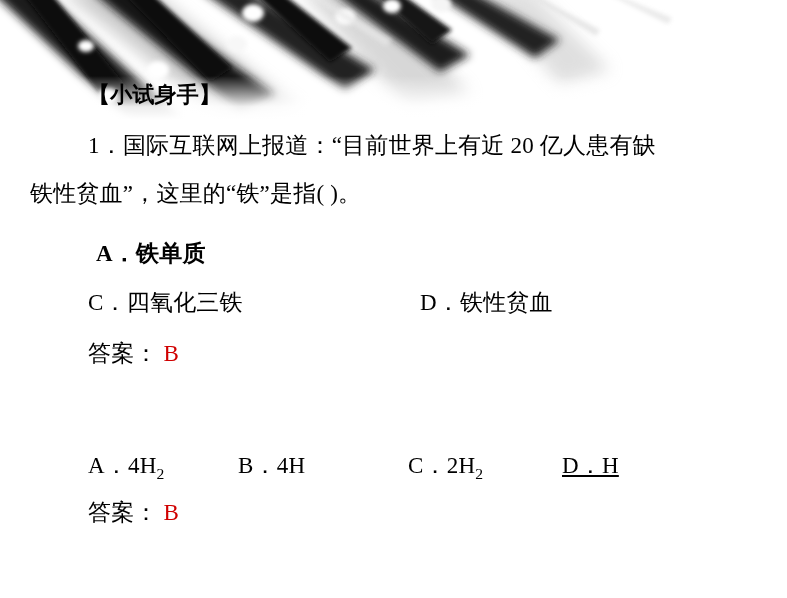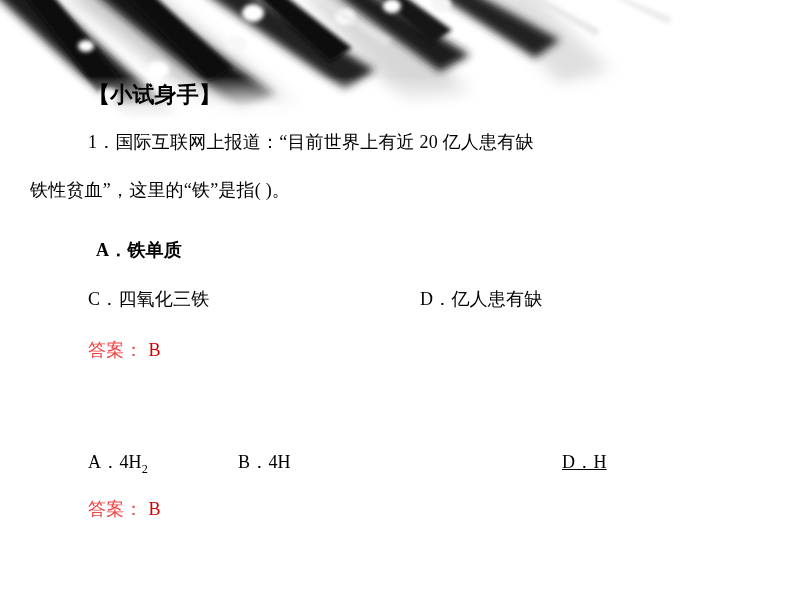--- a/index.html
+++ b/index.html
@@ -34,21 +34,21 @@
     left: 0;
     top: 0;
     width: 787px;
     height: 598px;
   }
 
   .line {
     position: absolute;
     white-space: nowrap;
     color: #000000;
-    font-size: 18px;
+    font-size: 23px;
     letter-spacing: 0.2px;
   }
 
   .title-line {
     left: 88px;
     top: 80px;
     font-weight: bold;
     font-size: 22px;
   }
 
@@ -62,21 +62,21 @@
   .ans1  { left: 88px; top: 338px; }
   .ans2  { left: 88px; top: 497px; }
 
   .q2-l1 { left: 84px; top: 388px; }
   .q2-a  { left: 88px; top: 450px; }
   .q2-b  { left: 238px; top: 450px; }
   .q2-c  { left: 408px; top: 450px; }
   .q2-d  { left: 562px; top: 450px; text-decoration: underline; }
 
   .ans-label {
-    color: #ef4444;
+    color: #000000;
     font-family: Liberation Mono, monospace;
   }
   .ans-value {
     color: #d00000;
     margin-left: 6px;
   }
   sub {
     font-size: 0.68em;
     vertical-align: sub;
   }
@@ -159,35 +159,38 @@
 
   <div class="line q1-l1">1．国际互联网上报道：“目前世界上有近 20 亿人患有缺</div>
 
   <div class="line q1-l2">铁性贫血”，这里的“铁”是指(                )。</div>
 
   <div class="line q1-a">A．铁单质</div>
 
 
   <div class="line q1-c">C．四氧化三铁</div>
 
-  <div class="line q1-d">D．亿人患有缺</div>
+  <div class="line q1-d">D．铁性贫血</div>
 
   <div class="line ans1">
     <span class="ans-label">答案：</span><span class="ans-value">B</span>
   </div>
 
 
   <div class="line q2-a">
     <span>A．4H</span><sub>2</sub>
   </div>
 
   <div class="line q2-b">
     <span>B．4H</span>
   </div>
 
+  <div class="line q2-c">
+    <span>C．2H</span><sub>2</sub>
+  </div>
 
   <div class="line q2-d">
     <span>D．H</span>
   </div>
 
   <div class="line ans2">
     <span class="ans-label">答案：</span><span class="ans-value">B</span>
   </div>
 
 </div>

